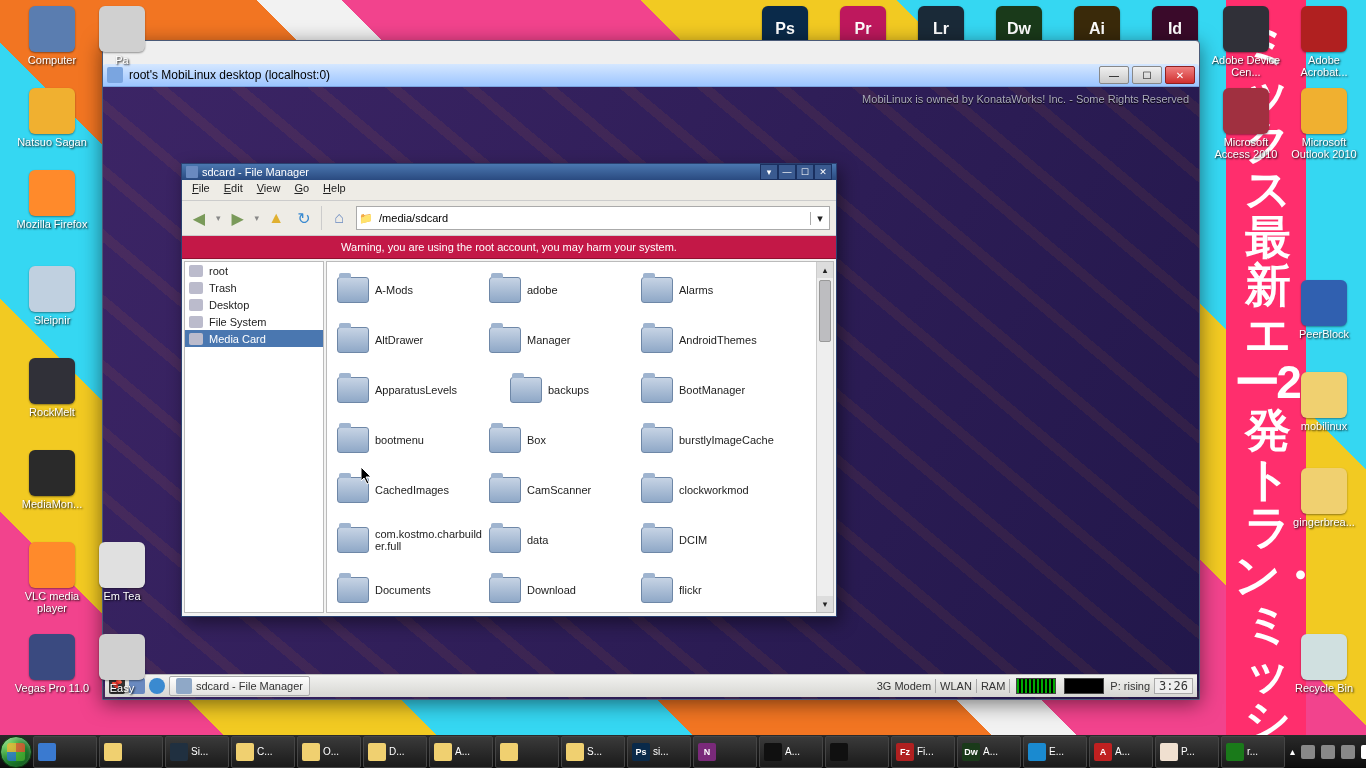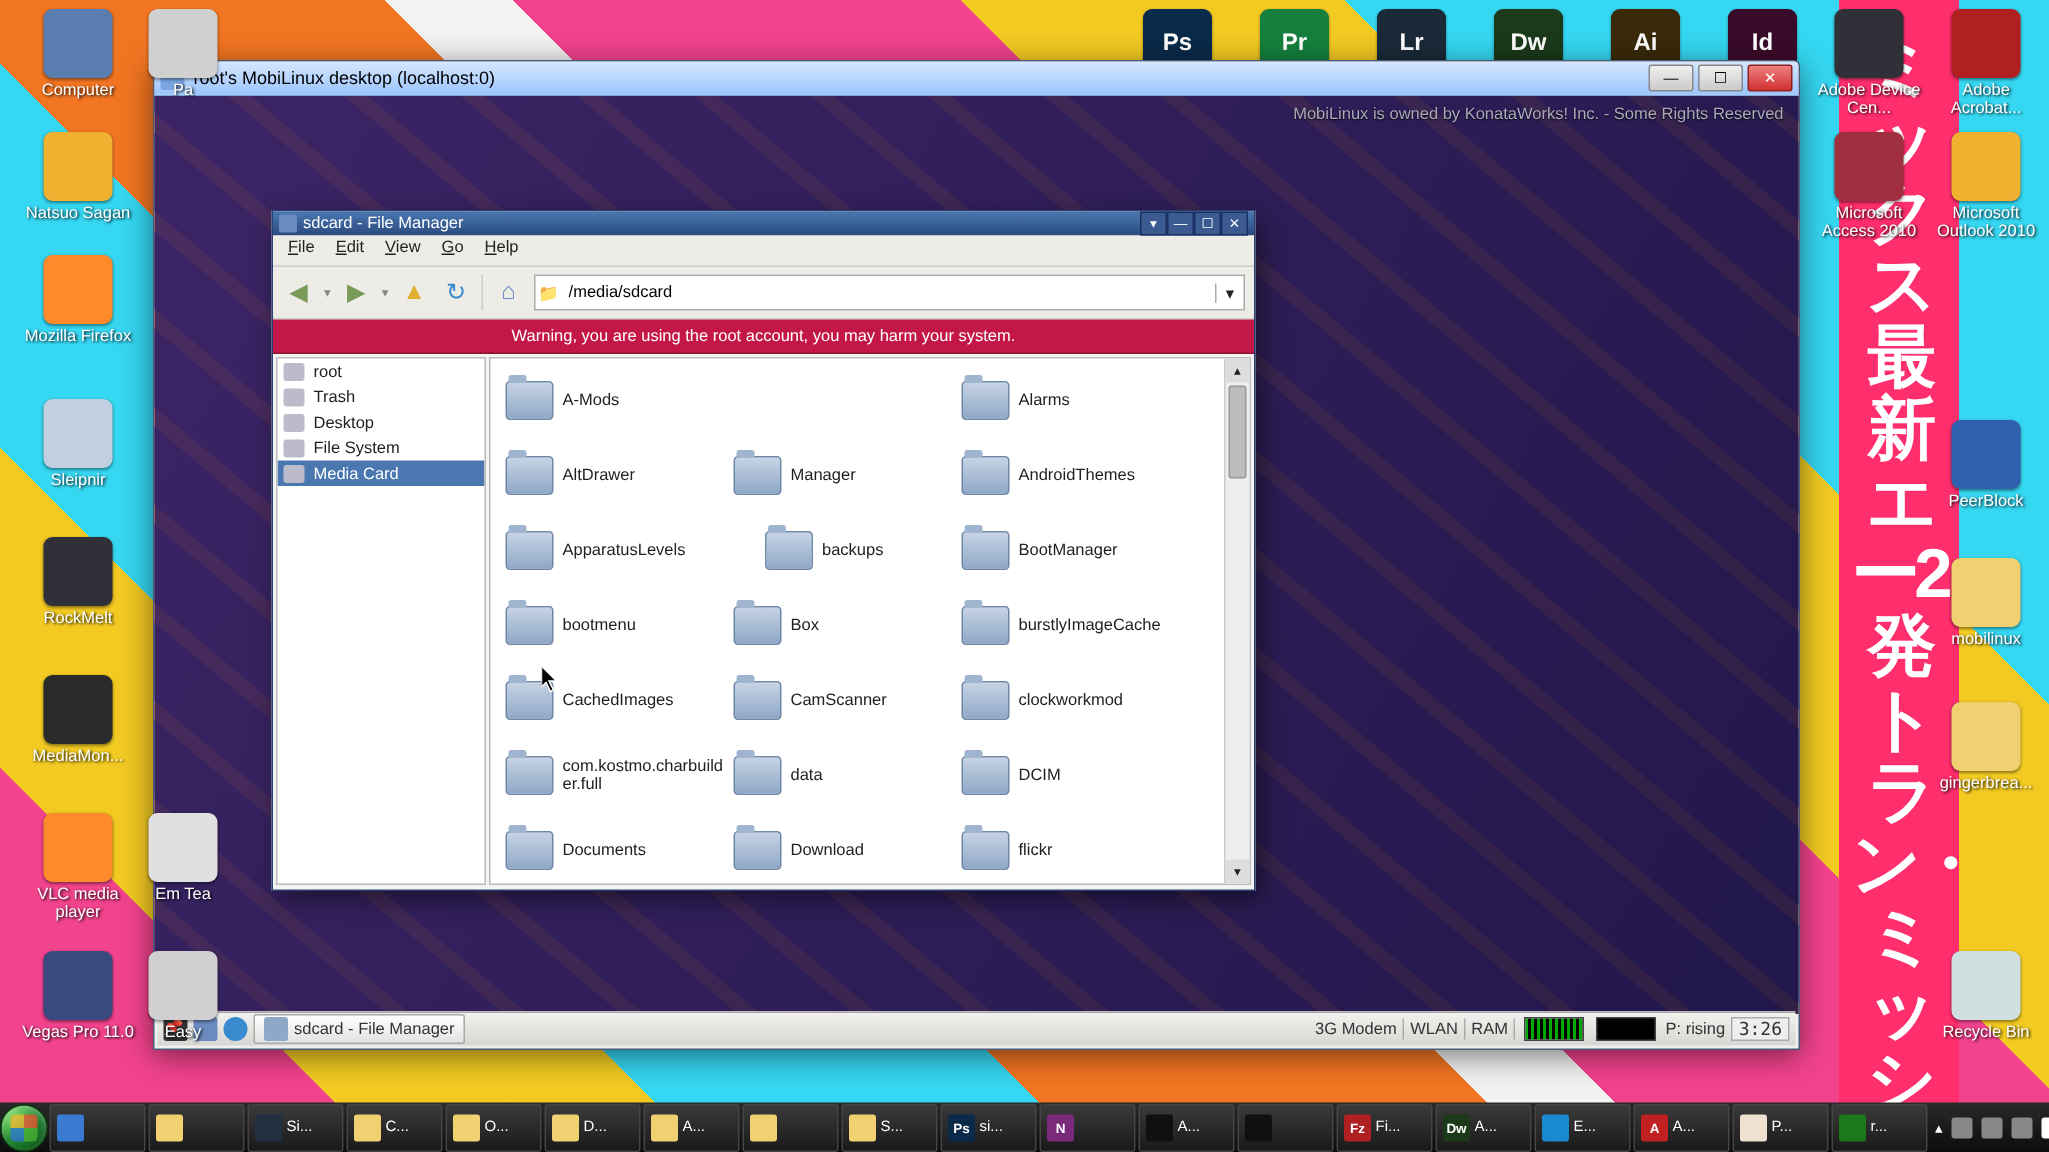--- a/index.html
+++ b/index.html
@@ -8,21 +8,21 @@
     linear-gradient(45deg,#ff4d88 0 12%,#ffd24d 12% 22%,#56d7ff 22% 34%,#ff7d3b 34% 48%,#ffffff 48% 52%,#ff4d88 52% 66%,#ffd24d 66% 78%,#56d7ff 78% 100%);
     filter:saturate(1.4) contrast(.9);}
   .pink-strip{position:absolute;right:60px;top:0;width:80px;height:735px;background:#ff2e6d;}
   .white-jp{position:absolute;right:68px;top:20px;width:64px;height:680px;color:#fff;font-size:46px;font-weight:700;line-height:1.05;text-align:center;letter-spacing:-4px;}
   
   .desk{position:absolute;width:80px;text-align:center;}
   .desk .gl{width:46px;height:46px;margin:0 auto 2px;border-radius:6px;box-shadow:0 1px 2px rgba(0,0,0,.4);display:flex;align-items:center;justify-content:center;font-size:22px;font-weight:700;color:#fff;}
   .desk .lbl{color:#fff;font-size:11px;line-height:12px;text-shadow:1px 1px 2px #000;word-wrap:break-word;}
   
   .xwin{position:absolute;left:102px;top:40px;width:1096px;height:658px;background:#efefef;border:1px solid #4a5a78;border-radius:4px 4px 0 0;box-shadow:0 4px 20px rgba(0,0,0,.5);}
-  .xwin .titlebar{height:22px;background:linear-gradient(#d5e7ff,#9cc5ff);border-bottom:1px solid #7aa5e0;display:flex;align-items:center;padding:0 4px;font-size:12px;color:#000;border-radius:3px 3px 0 0;}
+  .xwin .titlebar{height:22px;background:linear-gradient(#d5e7ff,#9cc5ff);border-bottom:1px solid #7aa5e0;display:flex;align-items:center;padding:0 4px;font-size:12px;color:#000;border-radius:3px 3px 0 0;margin-top:23px;}
   .xwin .titlebar .wicon{width:16px;height:16px;margin-right:6px;background:#7aa5e0;border-radius:2px;}
   .winctl{margin-left:auto;display:flex;gap:3px;}
   .winctl span{width:28px;height:16px;background:linear-gradient(#f0f0f0,#cacaca);border:1px solid #888;border-radius:2px;display:flex;align-items:center;justify-content:center;font-size:10px;cursor:default;}
   .winctl .close{background:linear-gradient(#f08080,#d03030);color:#fff;border-color:#902020;}
   
   .xbody{position:relative;height:612px;background:
      linear-gradient(120deg,rgba(59,35,100,.92),rgba(30,20,70,.92)),
      repeating-linear-gradient(40deg,#ff9b3b 0 10px,#4a3a7a 10px 50px);
      overflow:hidden;}
   .xcopy{position:absolute;top:6px;right:10px;font-size:11px;color:#aab;text-shadow:0 1px 1px #000;}
@@ -83,21 +83,21 @@
 <div class="pink-strip"></div>
 <div class="white-jp">ミックス最新エー2発 トラン・ミッション</div>
 
 <div id="desk-left"></div>
 <div id="desk-right"></div>
 <div id="top-icons" style="position:absolute;left:760px;top:6px;display:flex;gap:28px;">
     <div class="desk" style="position: static; width: 50px;">
       <div class="gl" style="background:#0a2a4a;font-size:16px;">Ps</div>
     </div>
     <div class="desk" style="position: static; width: 50px;">
-      <div class="gl" style="background:#15803d;font-size:16px;">Pr</div>
+      <div class="gl" style="background:#be185d;font-size:16px;">Pr</div>
     </div>
     <div class="desk" style="position: static; width: 50px;">
       <div class="gl" style="background:#1a2a38;font-size:16px;">Lr</div>
     </div>
     <div class="desk" style="position: static; width: 50px;">
       <div class="gl" style="background:#1a3a1a;font-size:16px;">Dw</div>
     </div>
     <div class="desk" style="position: static; width: 50px;">
       <div class="gl" style="background:#3a2a0a;font-size:16px;">Ai</div>
     </div>
@@ -160,20 +160,24 @@
             <div><span class="pi"></span>Desktop</div>
             <div><span class="pi"></span>File System</div>
             <div class="sel"><span class="pi"></span>Media Card</div>
           </div>
         <div class="fmain">
           <div class="grid" id="fgrid">
               <div class="fitem" style="left: 10px; top: 8px;">
                 <div class="fold"></div>
                 <span>A-Mods</span>
               </div>
+              <div class="fitem" style="left: 162px; top: 8px;">
+                <div class="fold"></div>
+                <span>adobe</span>
+              </div>
               <div class="fitem" style="left: 314px; top: 8px;">
                 <div class="fold"></div>
                 <span>Alarms</span>
               </div>
               <div class="fitem" style="left: 10px; top: 58px;">
                 <div class="fold"></div>
                 <span>AltDrawer</span>
               </div>
               <div class="fitem" style="left: 162px; top: 58px;">
                 <div class="fold"></div>

